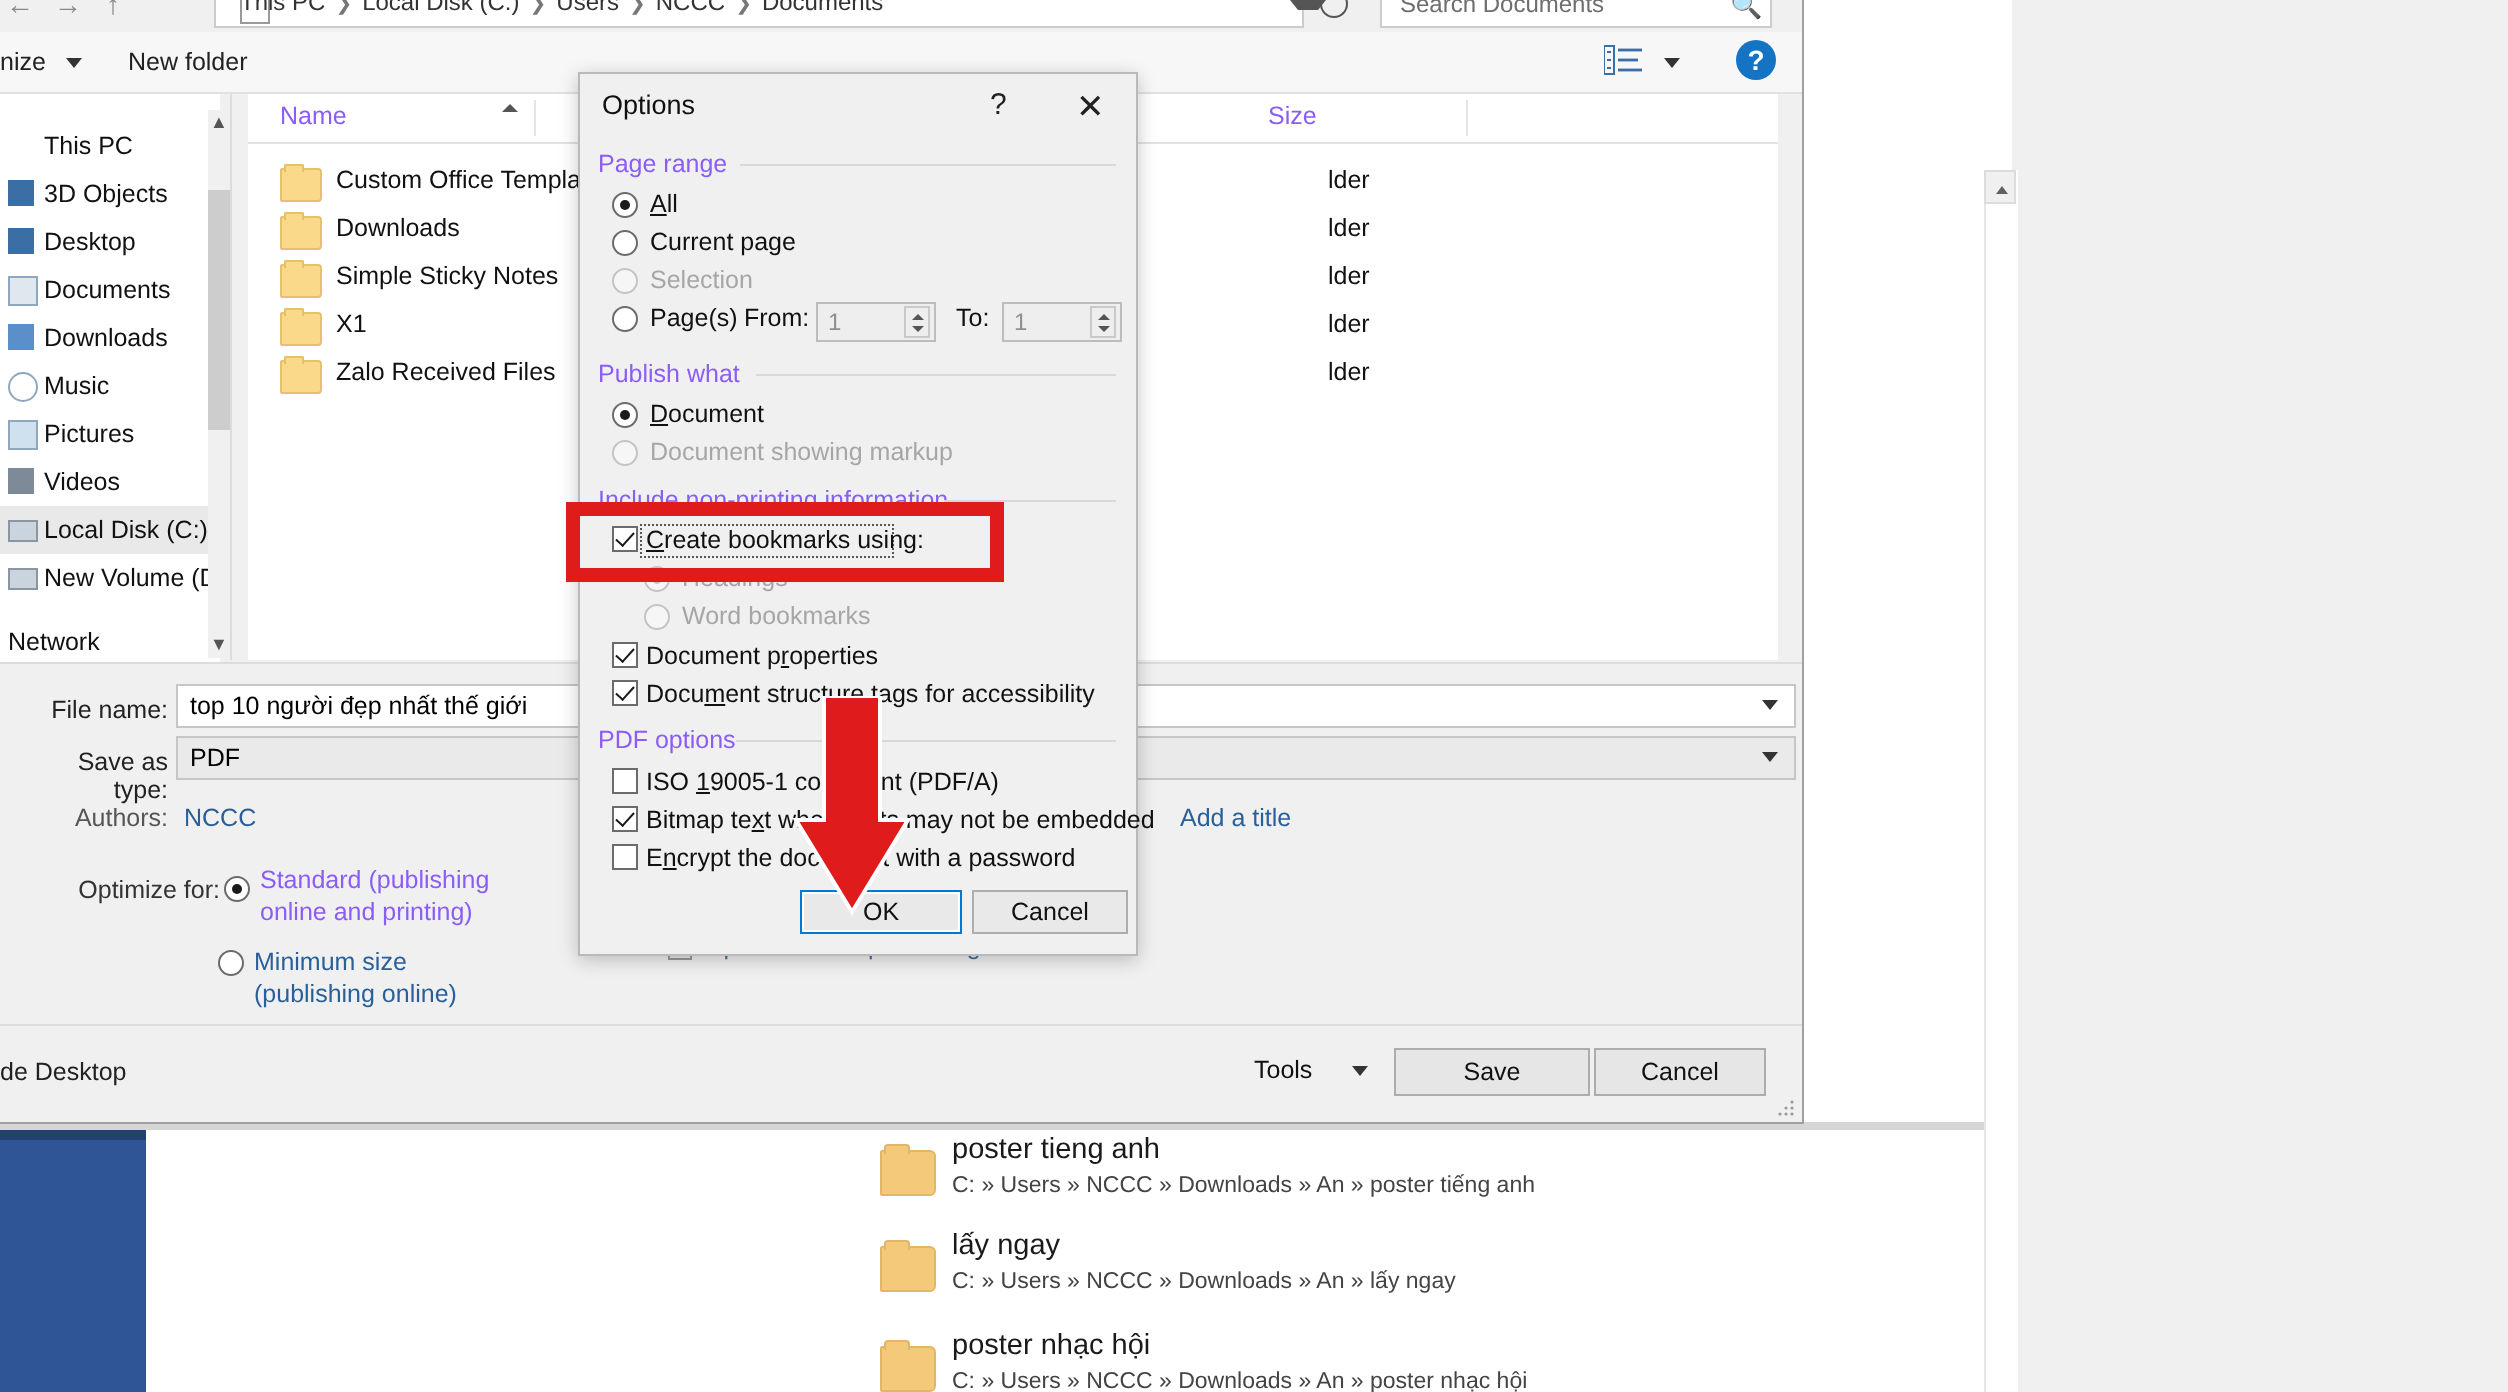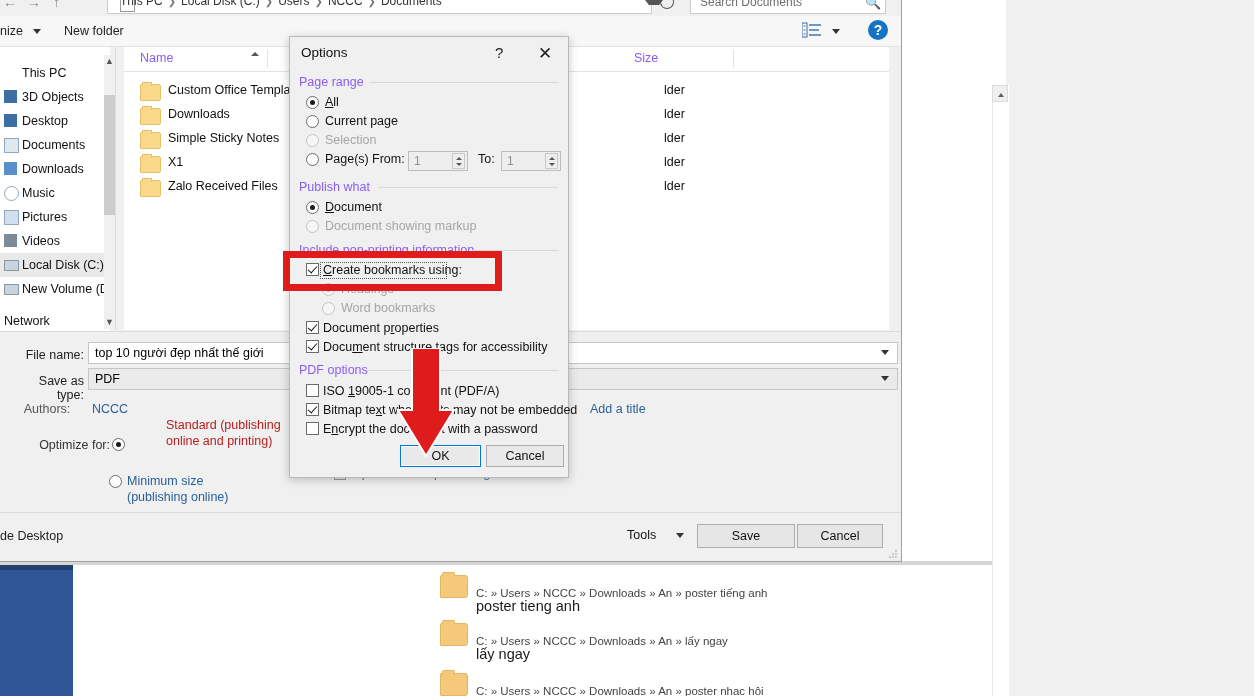--- a/index.html
+++ b/index.html
@@ -20,21 +20,21 @@
   #bg-results{left:73px;top:565px;width:933px;height:131px;background:#ffffff;}
   .result-row{position:absolute;left:0;width:880px;height:50px;}
   .result-folder-icon{
     position:absolute;left:367px;width:26px;height:21px;border-radius:1px 3px 3px 1px;
     background:#f4c97a;border:1px solid #e3b667;
   }
   .result-folder-icon:after{
     content:"";position:absolute;left:1px;top:-4px;width:11px;height:4px;
     background:#f4c97a;border:1px solid #e3b667;border-bottom:none;border-radius:2px 2px 0 0;
   }
-  .result-title{position:absolute;left:403px;font-size:14.5px;color:#1a1a1a;white-space:nowrap;margin-top:31px;}
+  .result-title{position:absolute;left:403px;font-size:14.5px;color:#1a1a1a;white-space:nowrap;}
   .result-path{position:absolute;left:403px;font-size:11.5px;color:#444;white-space:nowrap;}
 
   
   #blue-panel{left:0;top:565px;width:73px;height:131px;background:#2f5597;}
   #blue-panel-top{left:0;top:565px;width:73px;height:5px;background:#21416f;}
 
   
   #results-sep{left:0;top:561px;width:1006px;height:4px;background:#d6d6d6;}
   #results-sep2{left:0;top:565px;width:1006px;height:1px;background:#c8c8c8;}
 
@@ -105,30 +105,30 @@
   #form-area{left:0;top:332px;width:901px;height:180px;background:#f0f0f0;}
   .form-lbl{position:absolute;font-size:12.5px;color:#222;text-align:right;}
   #fname-lbl{left:10px;top:348px;width:74px;}
   #fname-input{left:88px;top:342px;width:810px;height:22px;background:#fff;border:1px solid #c6c6c6;box-sizing:border-box;}
   #fname-val{left:95px;top:346px;font-size:12.5px;color:#000;white-space:nowrap;}
   #fname-caret{left:881px;top:350px;width:0;height:0;border-left:4px solid transparent;border-right:4px solid transparent;border-top:5px solid #333;}
   #stype-lbl{left:10px;top:374px;width:74px;}
   #stype-input{left:88px;top:368px;width:810px;height:22px;background:#eaeaea;border:1px solid #c6c6c6;box-sizing:border-box;}
   #stype-val{left:95px;top:372px;font-size:12.5px;color:#000;}
   #stype-caret{left:881px;top:376px;width:0;height:0;border-left:4px solid transparent;border-right:4px solid transparent;border-top:5px solid #333;}
-  #authors-lbl{left:10px;top:402px;width:74px;color:#555;text-align:center;}
+  #authors-lbl{left:10px;top:402px;width:74px;color:#555;}
   #authors-val{left:92px;top:402px;font-size:12.5px;color:#2a6099;}
   #tags-lbl{left:547px;top:402px;font-size:12.5px;color:#555;}
   #tags-val{left:590px;top:402px;font-size:12.5px;color:#2a6099;}
   #tags-sep{left:560px;top:396px;width:1px;height:18px;background:#d4d4d4;}
   #optimize-lbl{left:10px;top:438px;width:100px;color:#333;}
   .opt-radio{position:absolute;width:13px;height:13px;border:1px solid #6b6b6b;border-radius:50%;background:#fff;box-sizing:border-box;}
   .opt-radio.on:after{content:"";position:absolute;left:3px;top:3px;width:5px;height:5px;border-radius:50%;background:#1b1b1b;}
   #opt1-r{left:112px;top:438px;}
-  #opt1-t{left:130px;top:417px;width:130px;font-size:12.5px;color:#b91c1c;line-height:16px;margin-left:36px;}
+  #opt1-t{left:130px;top:432px;width:130px;font-size:12.5px;color:#8b5cf6;line-height:16px;}
   #opt2-r{left:109px;top:475px;}
   #opt2-t{left:127px;top:473px;width:130px;font-size:12.5px;color:#2a6099;line-height:16px;}
 
   
   #openfile-cb{left:334px;top:468px;width:12px;height:12px;border:1px solid #9a9a9a;background:#e8e8e8;box-sizing:border-box;}
   #openfile-lbl{left:352px;top:466px;font-size:12.5px;color:#4a6e96;}
 
   
   #bottom-sep{left:0;top:512px;width:901px;height:1px;background:#dcdcdc;}
   #hidefolders{left:0;top:529px;font-size:12.5px;color:#222;}

